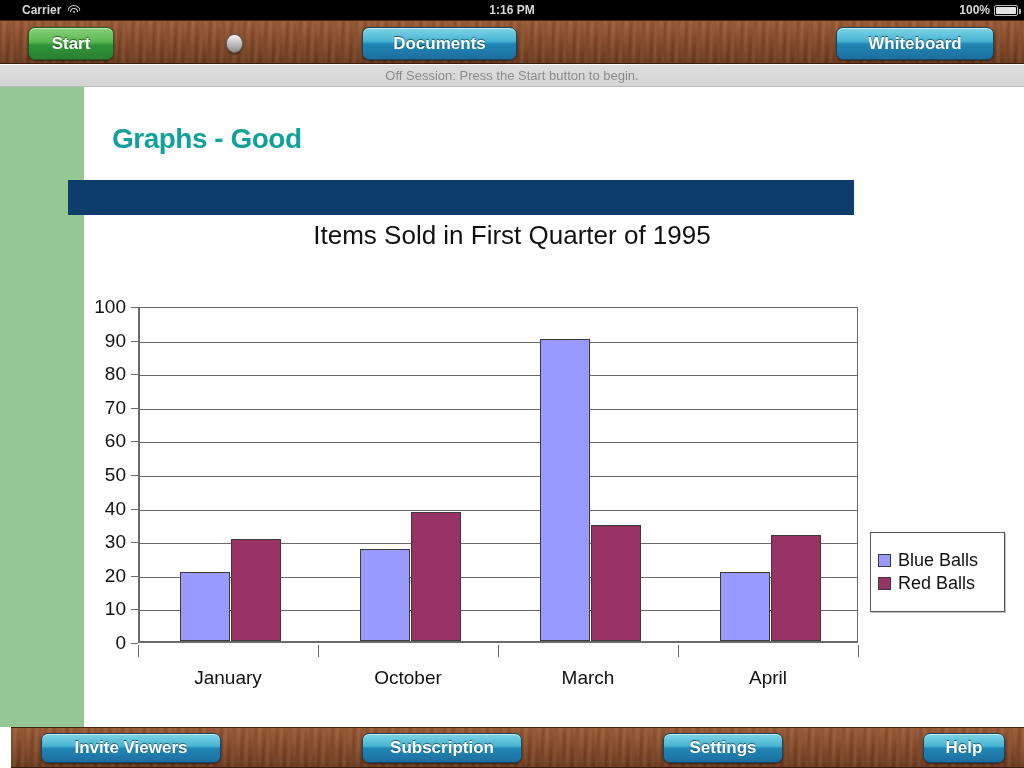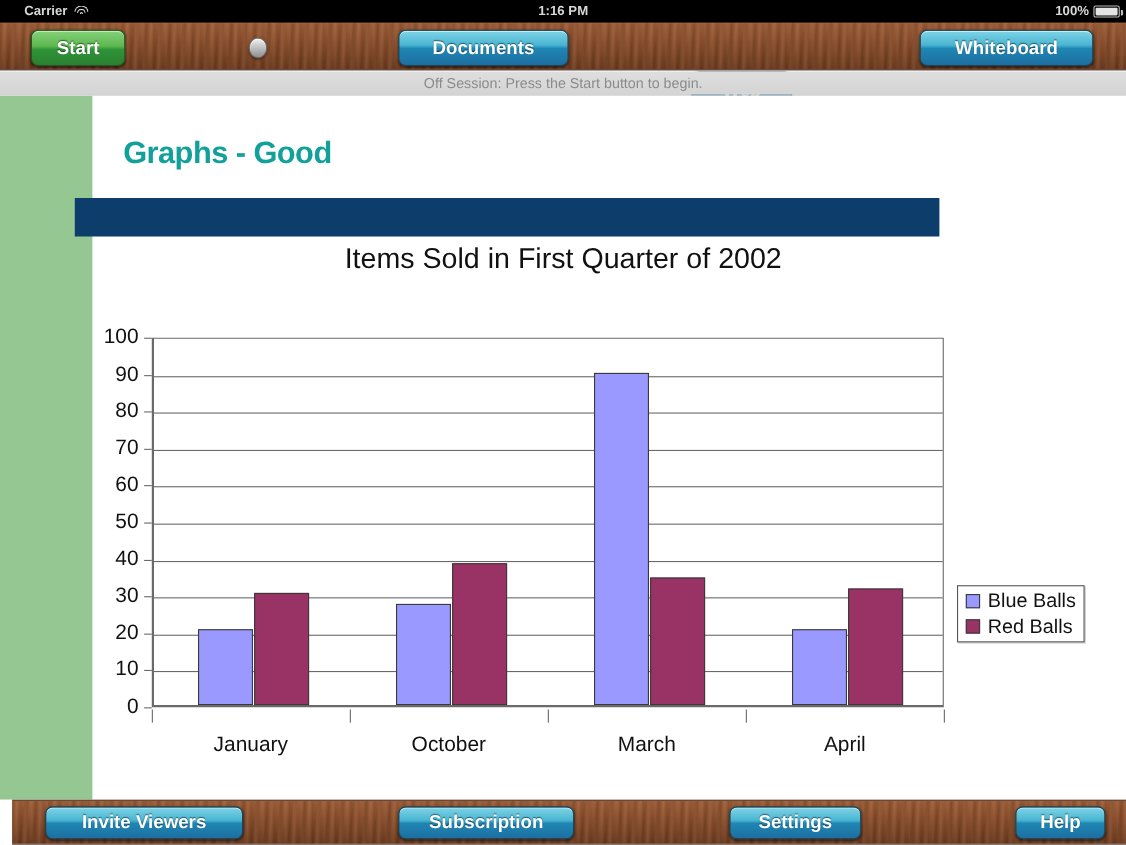--- a/index.html
+++ b/index.html
@@ -122,23 +122,23 @@
     font-size: 19px; color: #111; transform: translateY(-50%);
   }
   .ytick { position: absolute; width: 7px; height: 1px; background: #6a6a6a; }
   .bar { position: absolute; bottom: 0; border: 1px solid #3a3a3a; }
   .xtick { position: absolute; width: 1px; background: #6a6a6a; }
   .xlabel {
     position: absolute; text-align: center; font-size: 19px; color: #111;
     transform: translateX(-50%);
   }
   .legend {
-    position: absolute; left: 870px; top: 445px; width: 116px;
+    position: absolute; left: 870px; top: 445px; width: 135px;
     background: #fff; border: 1px solid #555;
-    padding: 2px 7px; box-shadow: 1px 1px 0 rgba(120,120,120,0.45);
+    padding: 16px 7px; box-shadow: 1px 1px 0 rgba(120,120,120,0.45);
   }
   .legend-row { display: flex; align-items: center; gap: 7px; height: 23px; }
   .legend-swatch { width: 13px; height: 13px; border: 1px solid #3a3a3a; flex: 0 0 auto; }
   .legend-text { font-size: 18px; color: #111; white-space: nowrap; }
 </style>
 </head>
 <body>
 
 <div id="app">
 
@@ -169,21 +169,21 @@
   </div>
 
   <div class="session-strip">
     <span>Off Session: Press the Start button to begin.</span>
   </div>
 
   <div class="canvas">
     <div class="green-rail"></div>
     <div class="slide-title">Graphs - Good</div>
     <div class="navy-band"></div>
-    <div class="chart-title">Items Sold in First Quarter of 2002</div>
+    <div class="chart-title">Items Sold in First Quarter of 1995</div>
 
     <div class="chart-wrap">
       <div class="plot" id="plot">
           <div class="gridline" style="top: 302.4px;"></div>
           <div class="gridline" style="top: 268.8px;"></div>
           <div class="gridline" style="top: 235.2px;"></div>
           <div class="gridline" style="top: 201.6px;"></div>
           <div class="gridline" style="top: 168px;"></div>
           <div class="gridline" style="top: 134.4px;"></div>
           <div class="gridline" style="top: 100.8px;"></div>

